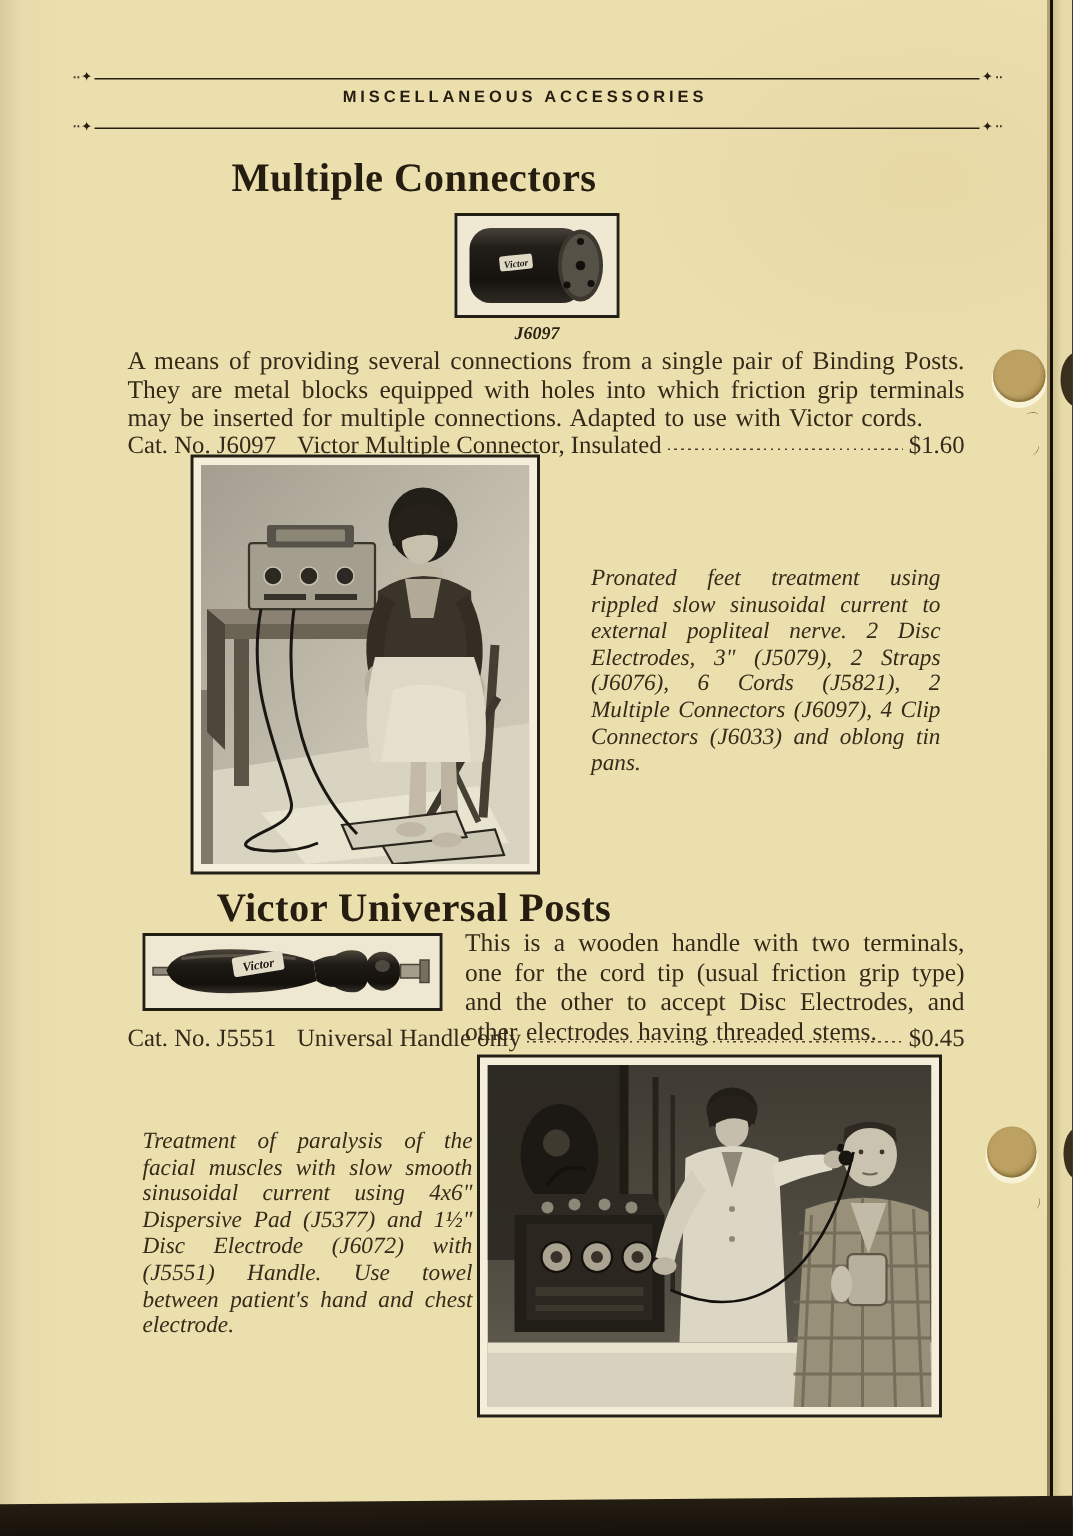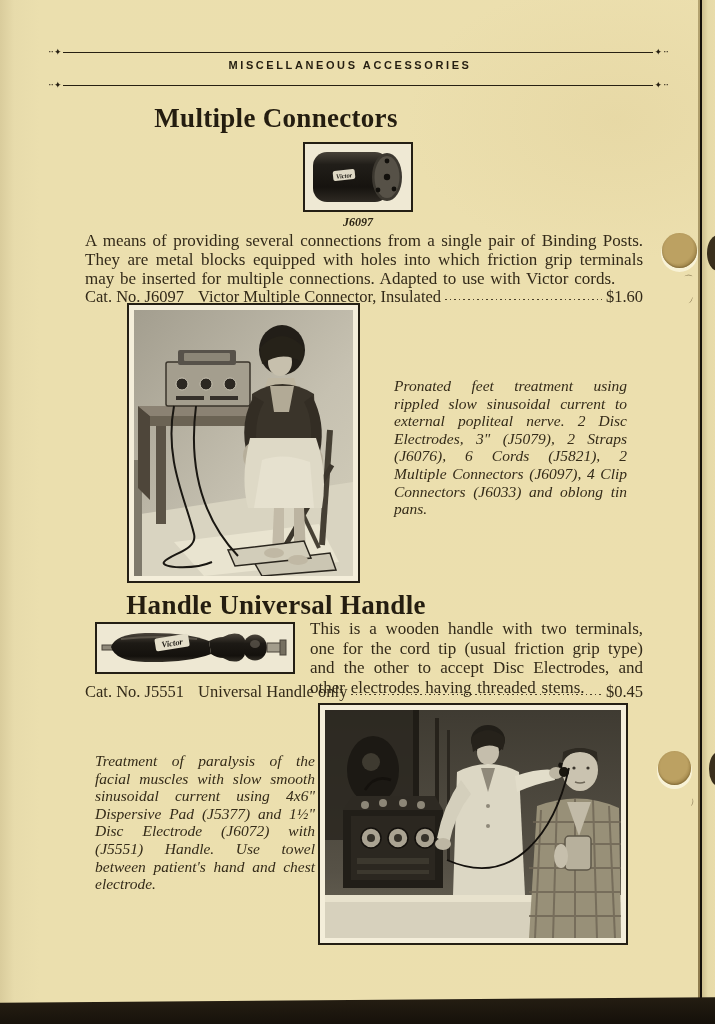--- a/index.html
+++ b/index.html
@@ -205,21 +205,21 @@
         <ellipse cx="140" cy="243" rx="10" ry="5" fill="#c0b8a4"></ellipse>
         <ellipse cx="164" cy="250" rx="10" ry="5" fill="#c0b8a4"></ellipse>
 
         <path d="M40,96 C30,150 52,190 60,224 C64,240 36,244 30,252 C26,258 60,260 78,252" stroke="#1a1712" stroke-width="2" fill="none"></path>
         <path d="M62,96 C54,160 70,210 104,246" stroke="#1a1712" stroke-width="2" fill="none"></path>
       </svg>
     </div>
 
     <div class="caption" style="left:394px;top:377px;width:233px">Pronated feet treatment using rippled slow sinusoidal current to external popliteal nerve. 2 Disc Electrodes, 3" (J5079), 2 Straps (J6076), 6 Cords (J5821), 2 Multiple Connectors (J6097), 4 Clip Connectors (J6033) and oblong tin pans.</div>
 
-    <div class="sec-title" style="top:590px">Handle Universal Handle</div>
+    <div class="sec-title" style="top:590px">Victor Universal Posts</div>
 
     <div class="fig" style="left:95px;top:622px;width:200px;height:52px">
       <svg viewBox="0 0 196 48">
         <defs>
           <linearGradient id="wood" x1="0" y1="0" x2="0" y2="1">
             <stop offset="0" stop-color="#4b443a"></stop>
               <stop offset=".35" stop-color="#1d1a15"></stop>
             <stop offset=".8" stop-color="#14110d"></stop>
               <stop offset="1" stop-color="#343028"></stop>
           </linearGradient>

